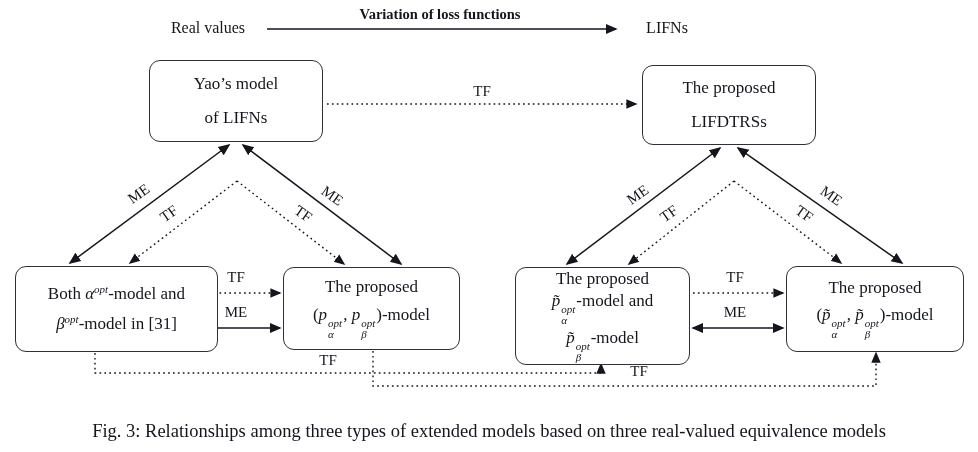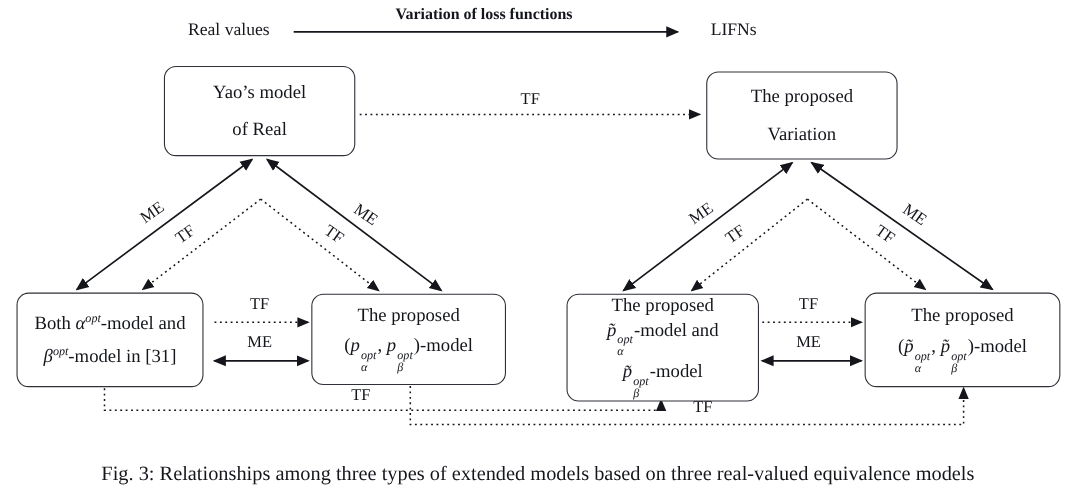--- a/index.html
+++ b/index.html
@@ -73,29 +73,29 @@
     <path class="dt" d="M95,353 L95,373 L601,373 L601,364" marker-end="url(#ah)"></path>
     <path class="dt" d="M373,351 L373,386 L876,386 L876,353" marker-end="url(#ah)"></path>
   </svg>
 
   <span class="hdr" style="left:208px; top:28px;">Real values</span>
   <span class="hdr" style="left:440px; top:14px; font-size:14.5px;font-weight:bold;">Variation of loss functions</span>
   <span class="hdr" style="left:654px; top:28px;margin-left:13px;">LIFNs</span>
 
   <div class="node" style="left:149px; top:60px; width:174px; height:82px; gap:13px;">
     <div class="bline">Yao’s model</div>
-    <div class="bline">of Real</div>
+    <div class="bline">of LIFNs</div>
   </div>
 
   <div class="node" style="left:642px; top:65px; width:174px; height:80px; gap:13px;">
     <div class="bline">The proposed</div>
-    <div class="bline">Variation</div>
+    <div class="bline">LIFDTRSs</div>
   </div>
 
-  <div class="node" style="left:15px; top:266px; width:170px; height:86px; gap:10px;">
+  <div class="node" style="left:15px; top:266px; width:203px; height:86px; gap:10px;">
     <div class="bline"><span>Both </span><i class="mv">α</i><sup class="ms">opt</sup><span>-model and</span></div>
     <div class="bline"><i class="mv">β</i><sup class="ms">opt</sup><span>-model in [31]</span></div>
   </div>
 
   <div class="node" style="left:283px; top:267px; width:177px; height:83px; gap:7px;">
     <div class="bline">The proposed</div>
     <div class="bline"><span>(</span><i class="mv">p</i><span class="stk">
           <span>opt</span>
           <span>α</span>
         </span><span>,</span> <i class="mv">p</i><span class="stk">

